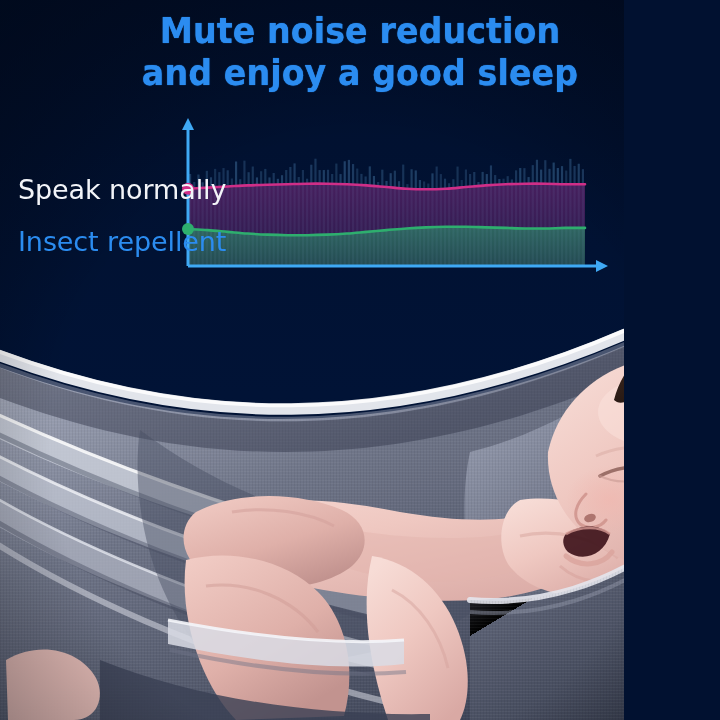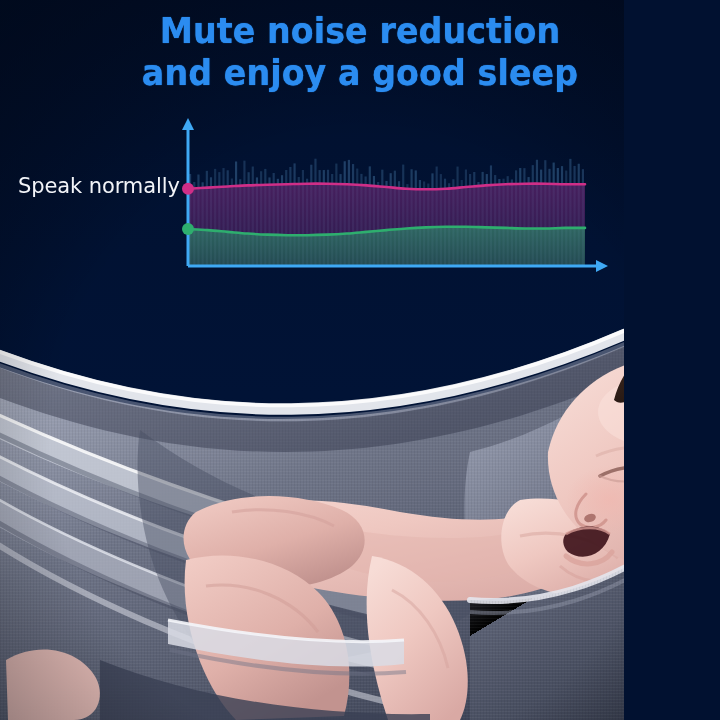--- a/index.html
+++ b/index.html
@@ -29,21 +29,21 @@
     text-shadow:0 0 1px #2b8cf0;
     white-space:nowrap;
   }
   .title-line.l2{margin-top:8px;}
 
   
   #chart{position:absolute;left:0;top:110px;width:640px;height:180px;z-index:35;}
   .legend-label{
     position:absolute;
     font-family:"DejaVu Sans", sans-serif;
-    font-size:21px;
+    font-size:27px;
     letter-spacing:-0.1px;
     white-space:nowrap;
   }
   #lbl-speak{left:18px;top:64px;color:#f2f4f8;}
   #lbl-insect{left:18px;top:116px;color:#2b8cf0;}
 
   
   #photo{position:absolute;left:0;top:0;width:720px;height:720px;z-index:10;}
 </style>
 </head>
@@ -233,20 +233,21 @@
     </svg>
   </div>
 
   <div class="title-block">
     <span class="title-line l1">Mute noise reduction</span>
     <span class="title-line l2">and enjoy a good sleep</span>
   </div>
 
   <div id="chart">
     <span class="legend-label" id="lbl-speak">Speak normally</span>
+    <span class="legend-label" id="lbl-insect">Insect repellent</span>
 
     <svg id="chart-svg" width="640" height="180" viewBox="0 0 640 180" xmlns="http://www.w3.org/2000/svg">
       <defs>
         <linearGradient id="purpleFill" x1="0" y1="0" x2="0" y2="1">
           <stop offset="0%" stop-color="#4a2060"></stop>
           <stop offset="100%" stop-color="#2b1b4d"></stop>
         </linearGradient>
         <linearGradient id="greenFill" x1="0" y1="0" x2="0" y2="1">
           <stop offset="0%" stop-color="#2f6a62"></stop>
           <stop offset="100%" stop-color="#234c52"></stop>

